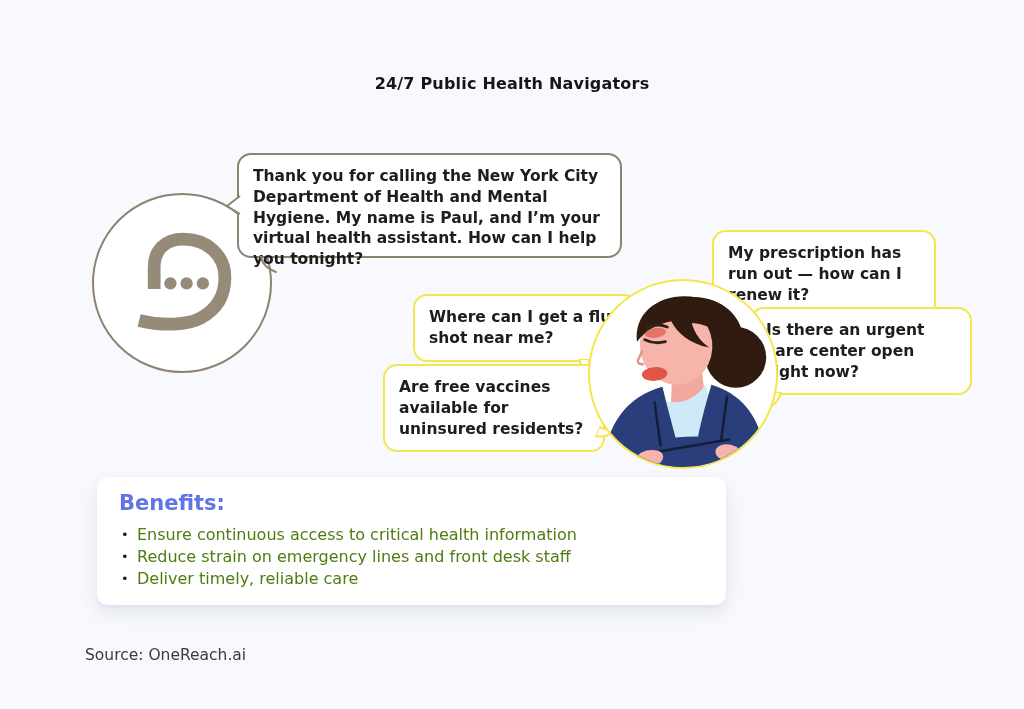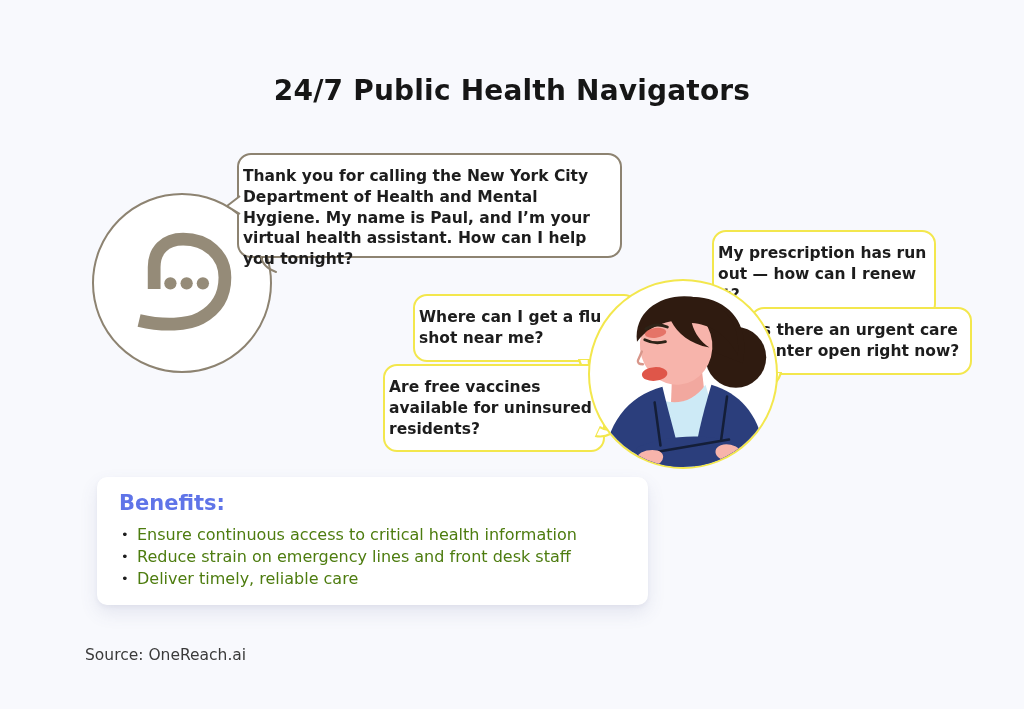--- a/index.html
+++ b/index.html
@@ -13,35 +13,35 @@
     background:var(--bg);
     font-family:"DejaVu Sans","Liberation Sans",sans-serif;
     color:var(--ink);
     position:relative;
     overflow:hidden;
   }
   .canvas{position:absolute;inset:0;width:1024px;height:709px;}
 
   .title{
     position:absolute;top:74px;left:0;width:1024px;
-    text-align:center;font-size:28px;font-weight:700;color:#161616;
+    text-align:center;font-size:16px;font-weight:700;color:#161616;
     letter-spacing:.2px;
   }
 
   
   .logo-circle{
     position:absolute;left:92px;top:193px;width:180px;height:180px;
     border-radius:50%;background:#fff;border:2px solid var(--tan);
     display:flex;align-items:center;justify-content:center;
   }
 
   
   .bubble{
     position:absolute;background:#fff;border-radius:14px;
-    padding:11px 4px;font-size:15.5px;font-weight:600;line-height:1.34;
+    padding:11px 14px;font-size:15.5px;font-weight:600;line-height:1.34;
     color:#1d1d1d;
   }
   .bubble-bot{border:2px solid var(--tan);left:237px;top:153px;width:385px;height:105px;}
   .bubble-user{border:2px solid var(--yellow);}
   .b-prescription{left:712px;top:230px;width:224px;min-height:63px;}
   .b-flushot{left:413px;top:294px;width:225px;min-height:62px;}
   .b-urgent{left:750px;top:307px;width:222px;min-height:60px;}
   .b-vaccines{left:383px;top:364px;width:222px;min-height:61px;}
 
   .tail{position:absolute;pointer-events:none;}
@@ -57,21 +57,21 @@
   
   .avatar-circle{
     position:absolute;left:588px;top:279px;width:190px;height:190px;
     border-radius:50%;background:#fff;border:2.5px solid var(--yellow);
     overflow:hidden;
   }
   .avatar-circle svg{display:block;width:100%;height:100%;}
 
   
   .benefits{
-    position:absolute;left:97px;top:477px;width:551px;height:128px;
+    position:absolute;left:97px;top:477px;width:629px;height:128px;
     background:#fff;border-radius:10px;
     box-shadow:0 8px 18px rgba(80,90,140,.12), 0 2px 4px rgba(80,90,140,.06);
     padding:14px 32px 0 22px;
   }
   .benefits h2{font-size:21px;font-weight:700;color:var(--accent);margin-bottom:9px;}
   .benefits ul{list-style:none;}
   .benefits li{
     font-size:16px;font-weight:500;color:#4d7c0f;line-height:22px;
     padding-left:18px;position:relative;
   }

